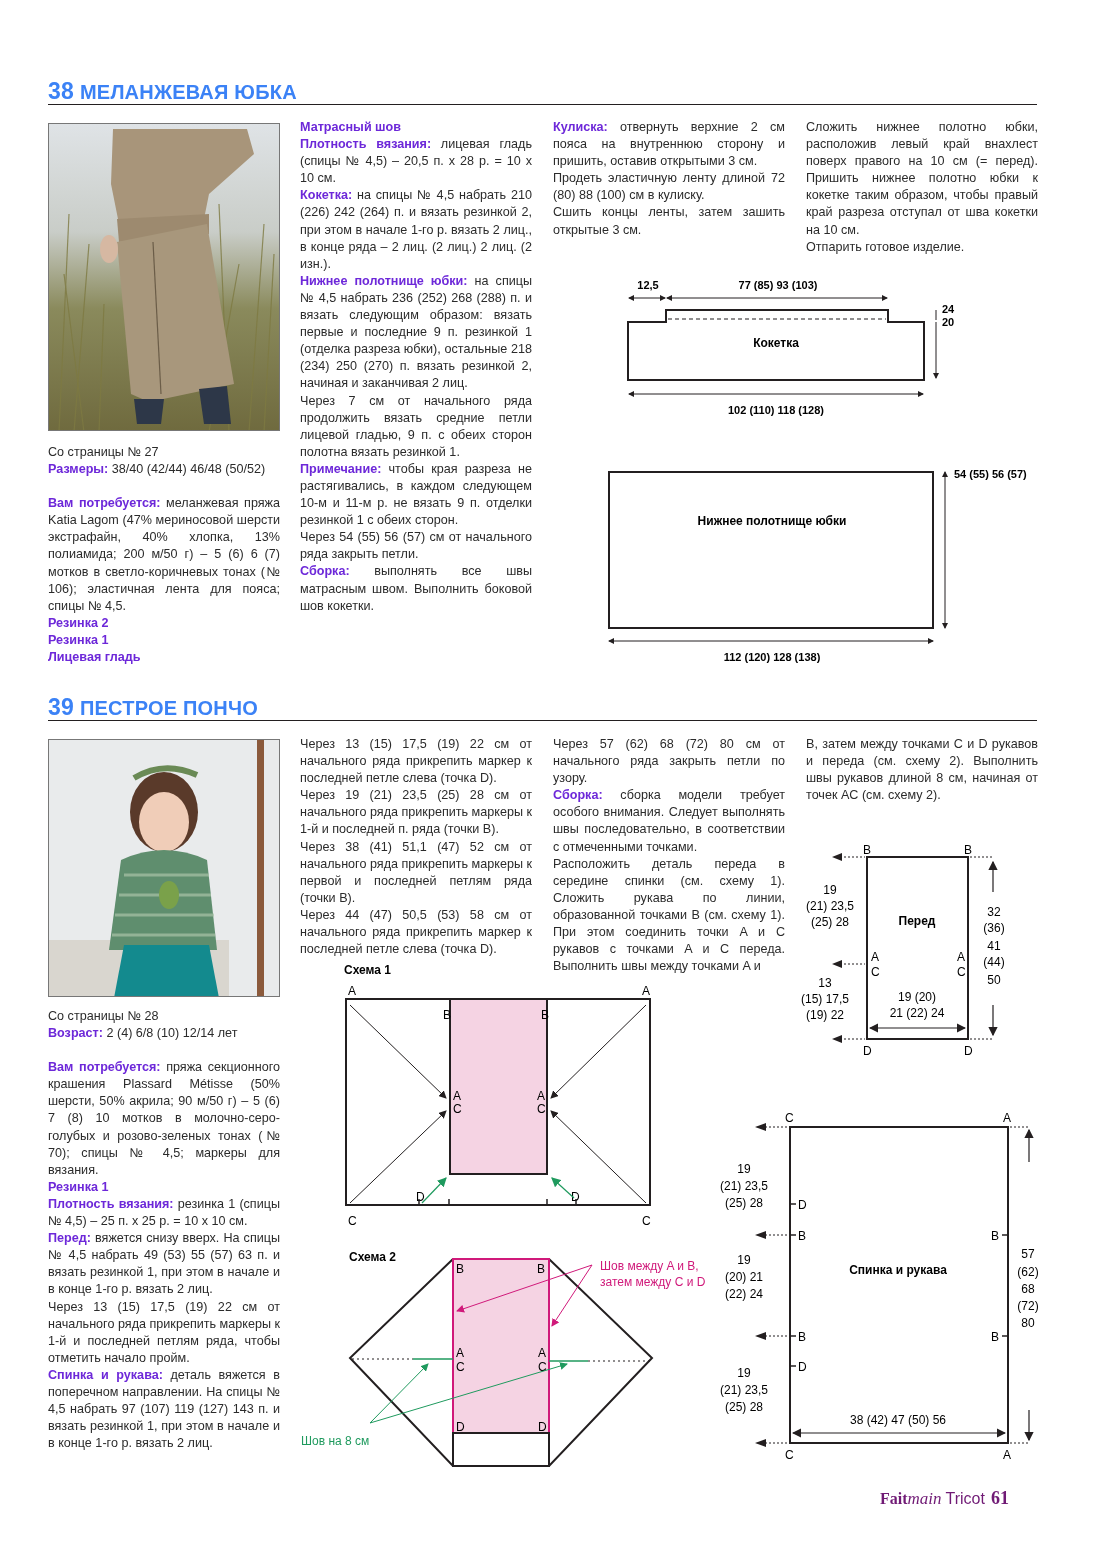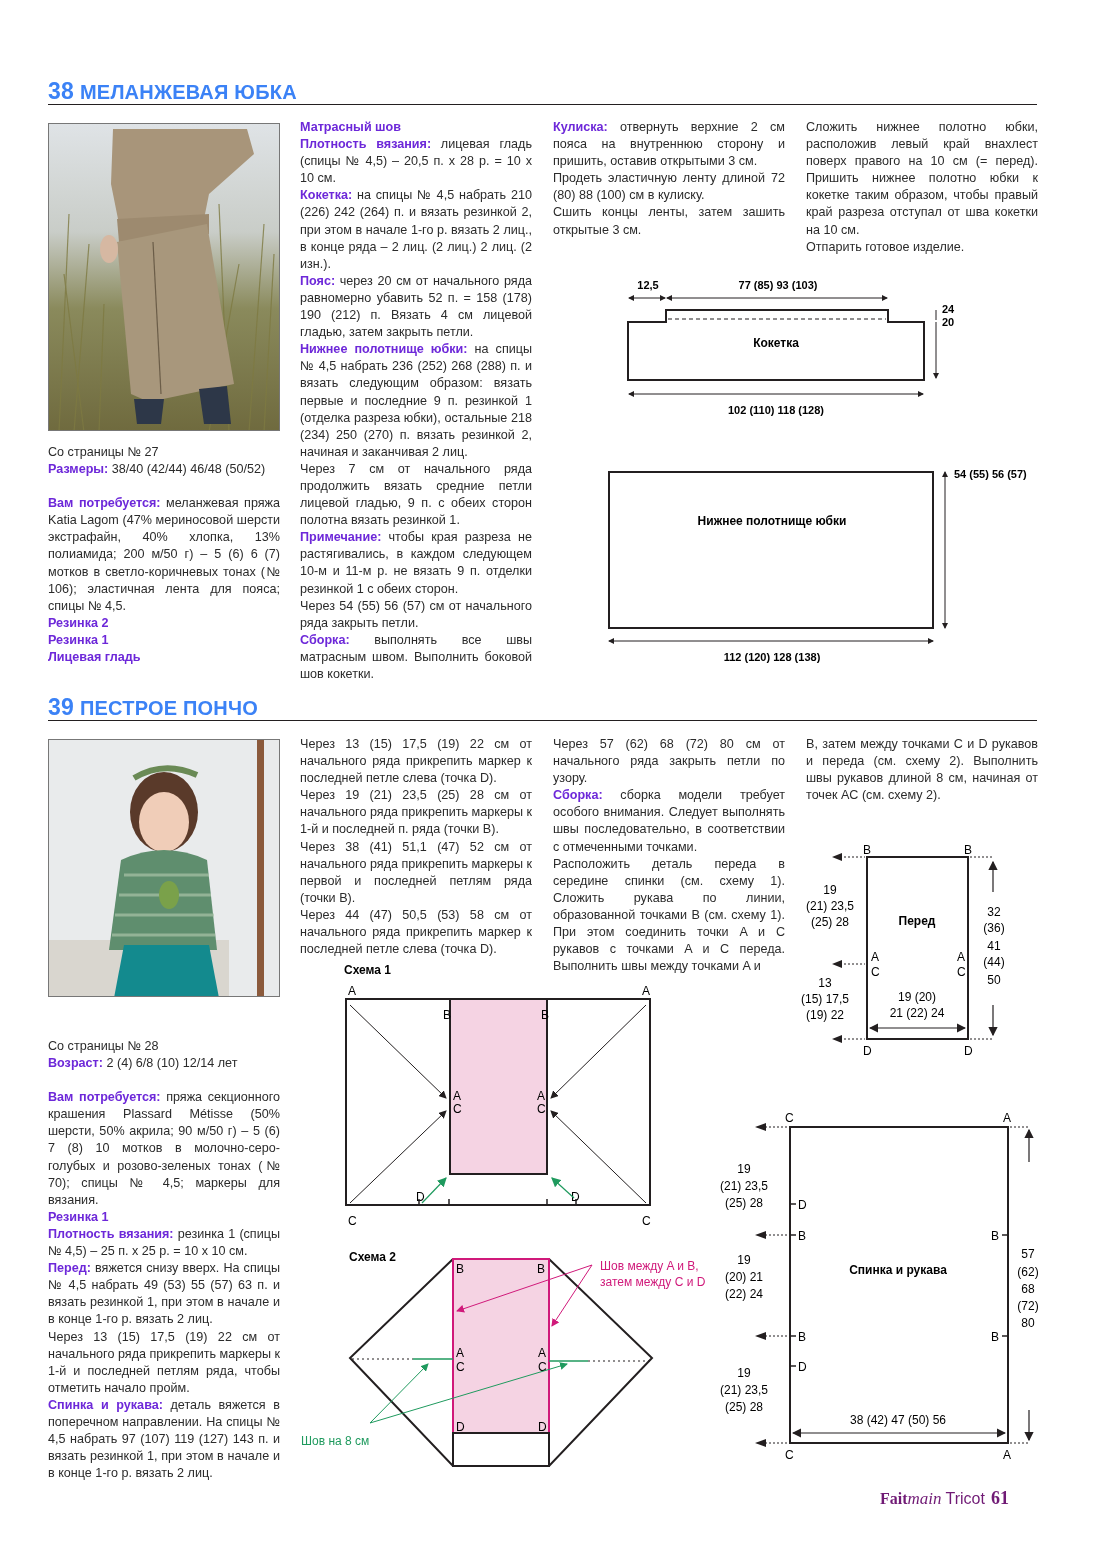--- a/index.html
+++ b/index.html
@@ -66,21 +66,20 @@
   <p><b>Вам потребуется:</b><span> меланжевая пряжа Katia Lagom (47% мериносовой шерсти экстрафайн, 40% хлопка, 13% полиамида; 200 м/50 г) – 5 (6) 6 (7) мотков в светло-коричневых тонах (№ 106); эластичная лента для пояса; спицы № 4,5.</span></p>
   <p><b>Резинка 2</b></p>
   <p><b>Резинка 1</b></p>
   <p><b>Лицевая гладь</b></p>
 </div>
 
 <div class="col" style="left:300px; top:119px; width:232px;">
   <p><b>Матрасный шов</b></p>
   <p><b>Плотность вязания:</b><span> лицевая гладь (спицы № 4,5) – 20,5 п. x 28 р. = 10 x 10 см.</span></p>
   <p><b>Кокетка:</b><span> на спицы № 4,5 набрать 210 (226) 242 (264) п. и вязать резинкой 2, при этом в начале 1-го р. вязать 2 лиц., в конце ряда – 2 лиц. (2 лиц.) 2 лиц. (2 изн.).</span></p>
-  <p><b>Пояс:</b><span> через 20 см от начального ряда равномерно убавить 52 п. = 158 (178) 190 (212) п. Вязать 4 см лицевой гладью, затем закрыть петли.</span></p>
   <p><b>Нижнее полотнище юбки:</b><span> на спицы № 4,5 набрать 236 (252) 268 (288) п. и вязать следующим образом: вязать первые и последние 9 п. резинкой 1 (отделка разреза юбки), остальные 218 (234) 250 (270) п. вязать резинкой 2, начиная и заканчивая 2 лиц.</span></p>
   <p>Через 7 см от начального ряда продолжить вязать средние петли лицевой гладью, 9 п. с обеих сторон полотна вязать резинкой 1.</p>
   <p><b>Примечание:</b><span> чтобы края разреза не растягивались, в каждом следующем 10-м и 11-м р. не вязать 9 п. отделки резинкой 1 с обеих сторон.</span></p>
   <p>Через 54 (55) 56 (57) см от начального ряда закрыть петли.</p>
   <p><b>Сборка:</b><span> выполнять все швы матрасным швом. Выполнить боковой шов кокетки.</span></p>
 </div>
 
 <div class="col" style="left:553px; top:119px; width:232px;">
   <p><b>Кулиска:</b><span> отвернуть верхние 2 см пояса на внутреннюю сторону и пришить, оставив открытыми 3 см.</span></p>
   <p>Продеть эластичную ленту длиной 72 (80) 88 (100) см в кулиску.</p>
@@ -151,21 +150,21 @@
       <line x1="75" y1="135" x2="160" y2="135"></line>
         <line x1="70" y1="155" x2="162" y2="155"></line>
       <line x1="66" y1="175" x2="165" y2="175"></line>
         <line x1="63" y1="195" x2="166" y2="195"></line>
     </g>
     <path d="M75,205 L160,205 L170,258 L65,258 Z" fill="#138a8e"></path>
     <ellipse cx="120" cy="155" rx="10" ry="14" fill="#7aa14a"></ellipse>
   </svg>
 </div>
 
-<div class="col" style="left:48px; top:1038px; width:232px;">
+<div class="col" style="left:48px; top:1008px; width:232px;">
   <p>Со страницы № 28</p>
   <p><b>Возраст:</b><span> 2 (4) 6/8 (10) 12/14 лет</span></p>
   <p style="height:17px;"></p>
   <p><b>Вам потребуется:</b><span> пряжа секционного крашения Plassard Métisse (50% шерсти, 50% акрила; 90 м/50 г) – 5 (6) 7 (8) 10 мотков в молочно-серо-голубых и розово-зеленых тонах (№ 70); спицы № 4,5; маркеры для вязания.</span></p>
   <p><b>Резинка 1</b></p>
   <p><b>Плотность вязания:</b><span> резинка 1 (спицы № 4,5) – 25 п. x 25 р. = 10 x 10 см.</span></p>
   <p><b>Перед:</b><span> вяжется снизу вверх. На спицы № 4,5 набрать 49 (53) 55 (57) 63 п. и вязать резинкой 1, при этом в начале и в конце 1-го р. вязать 2 лиц.</span></p>
   <p>Через 13 (15) 17,5 (19) 22 см от начального ряда прикрепить маркеры к 1-й и последней петлям ряда, чтобы отметить начало пройм.</p>
   <p><b>Спинка и рукава:</b><span> деталь вяжется в поперечном направлении. На спицы № 4,5 набрать 97 (107) 119 (127) 143 п. и вязать резинкой 1, при этом в начале и в конце 1-го р. вязать 2 лиц.</span></p>
 </div>

